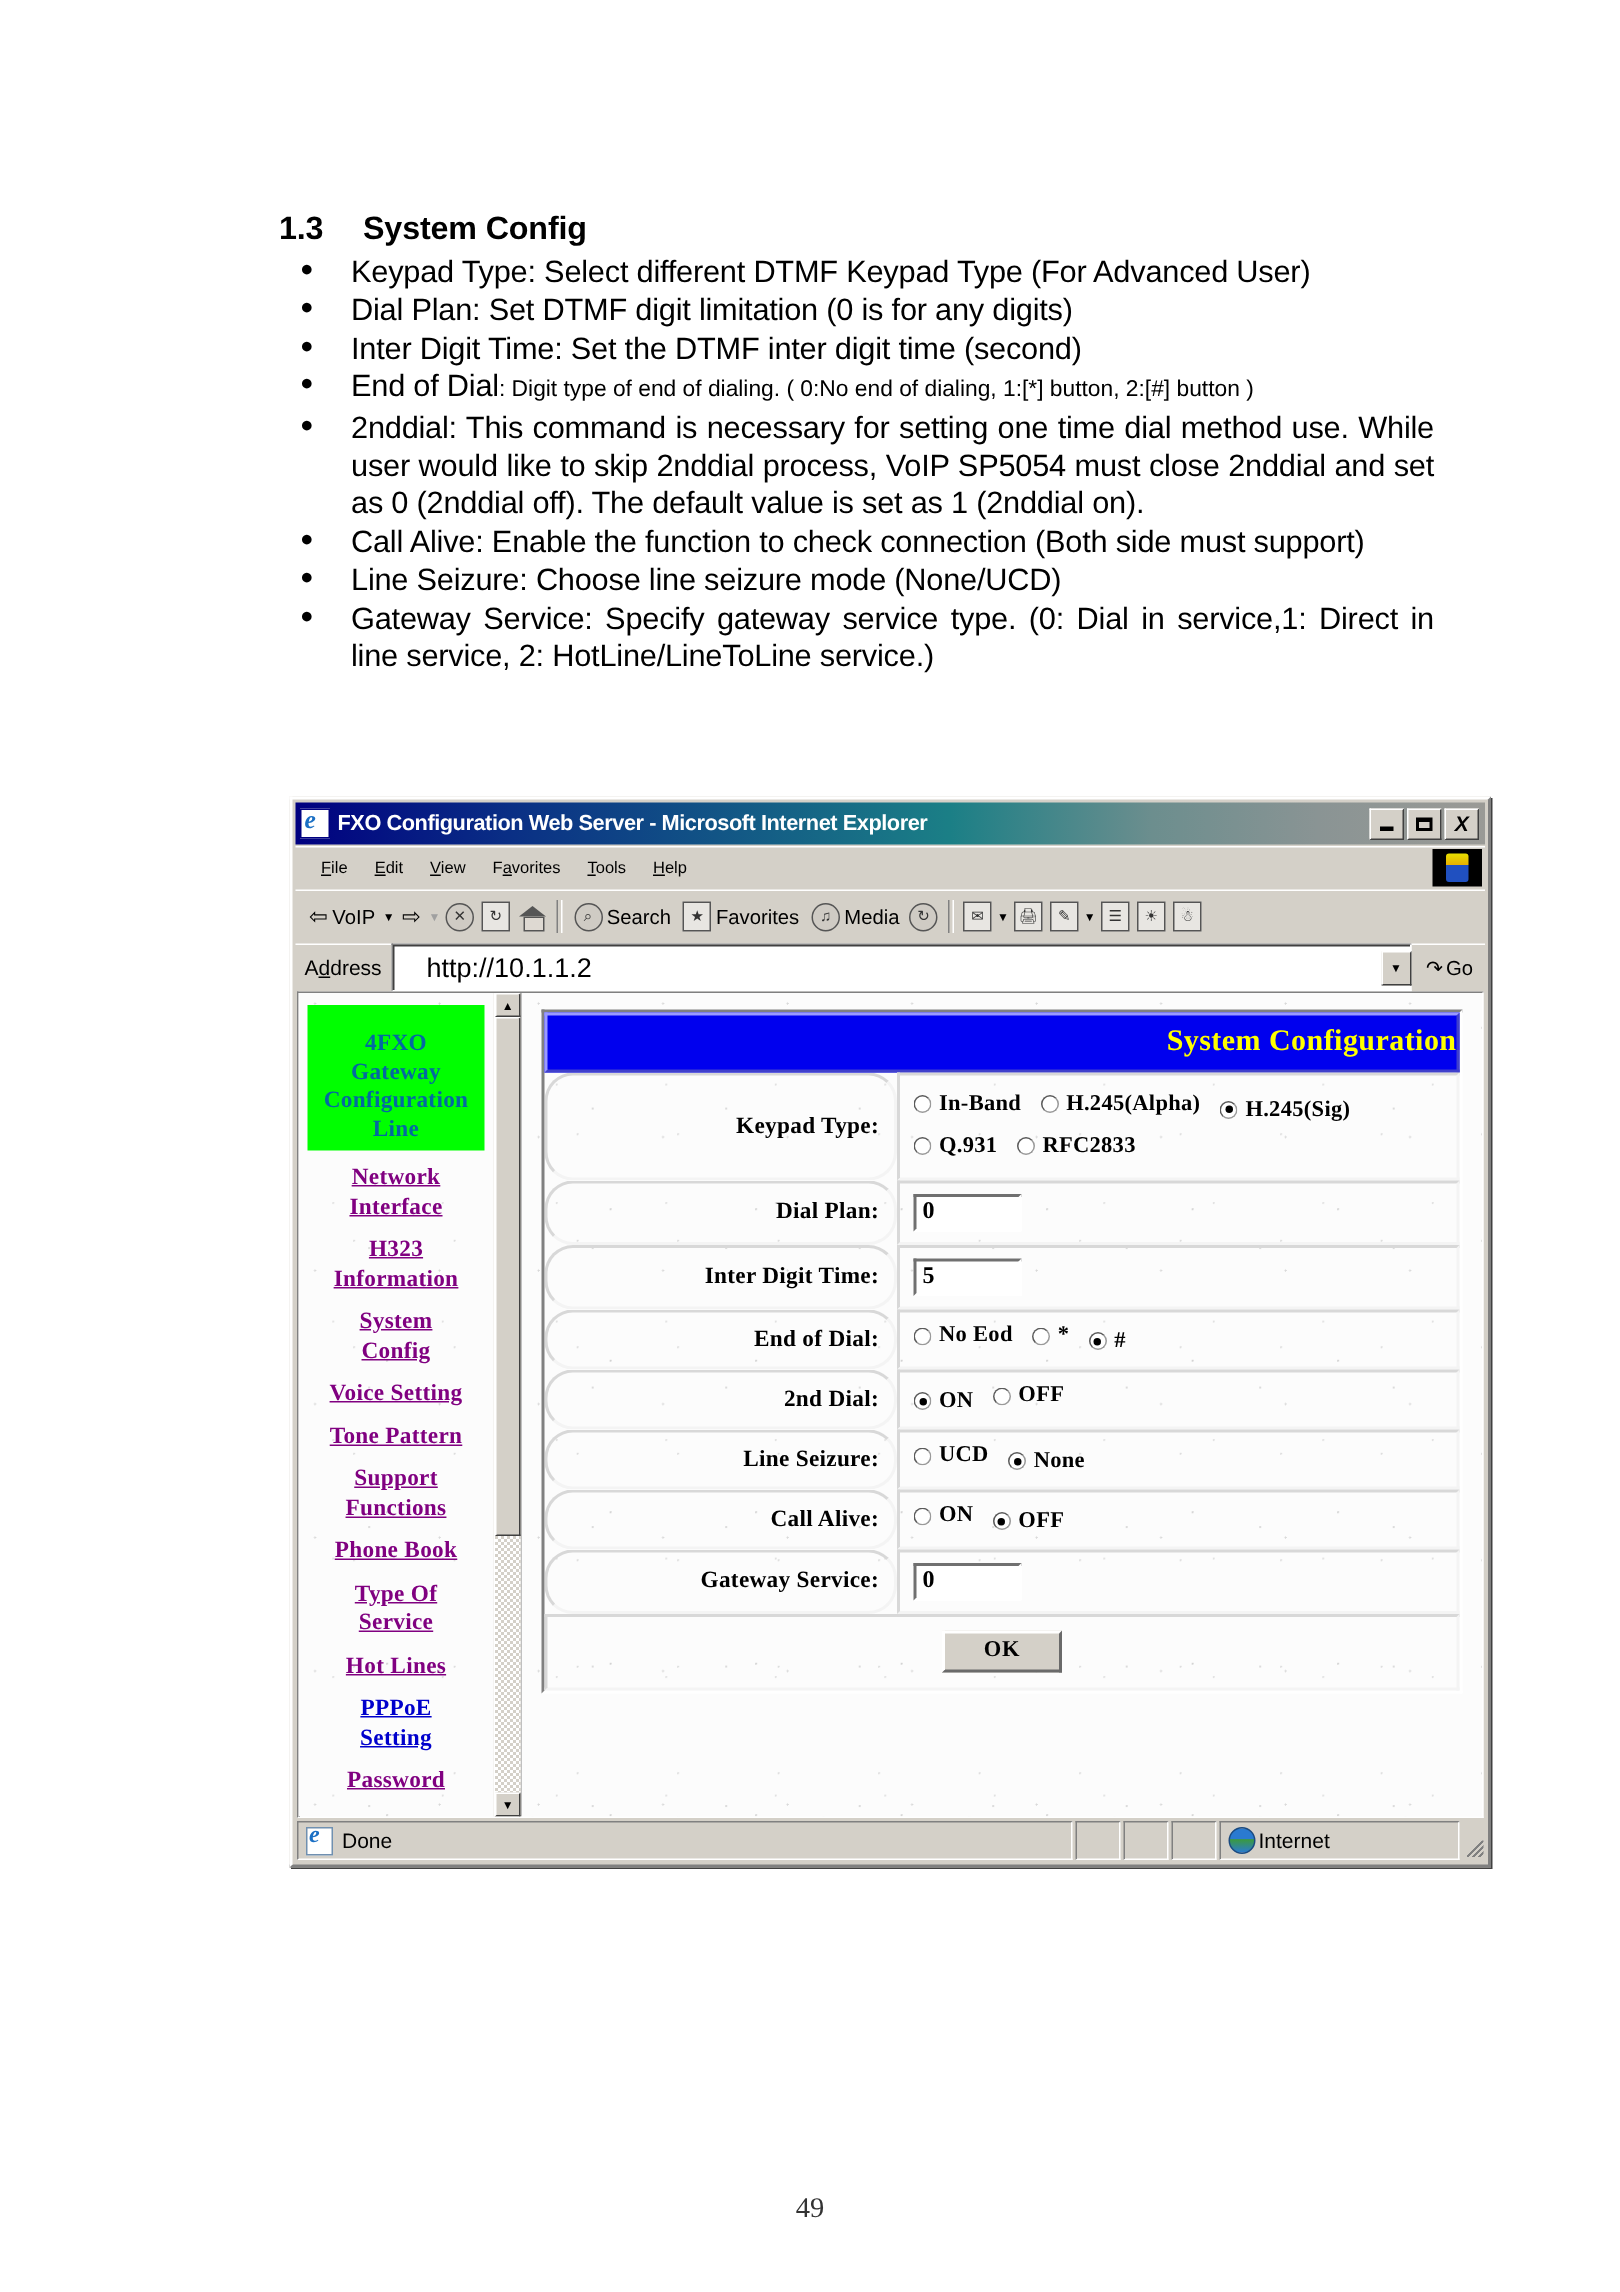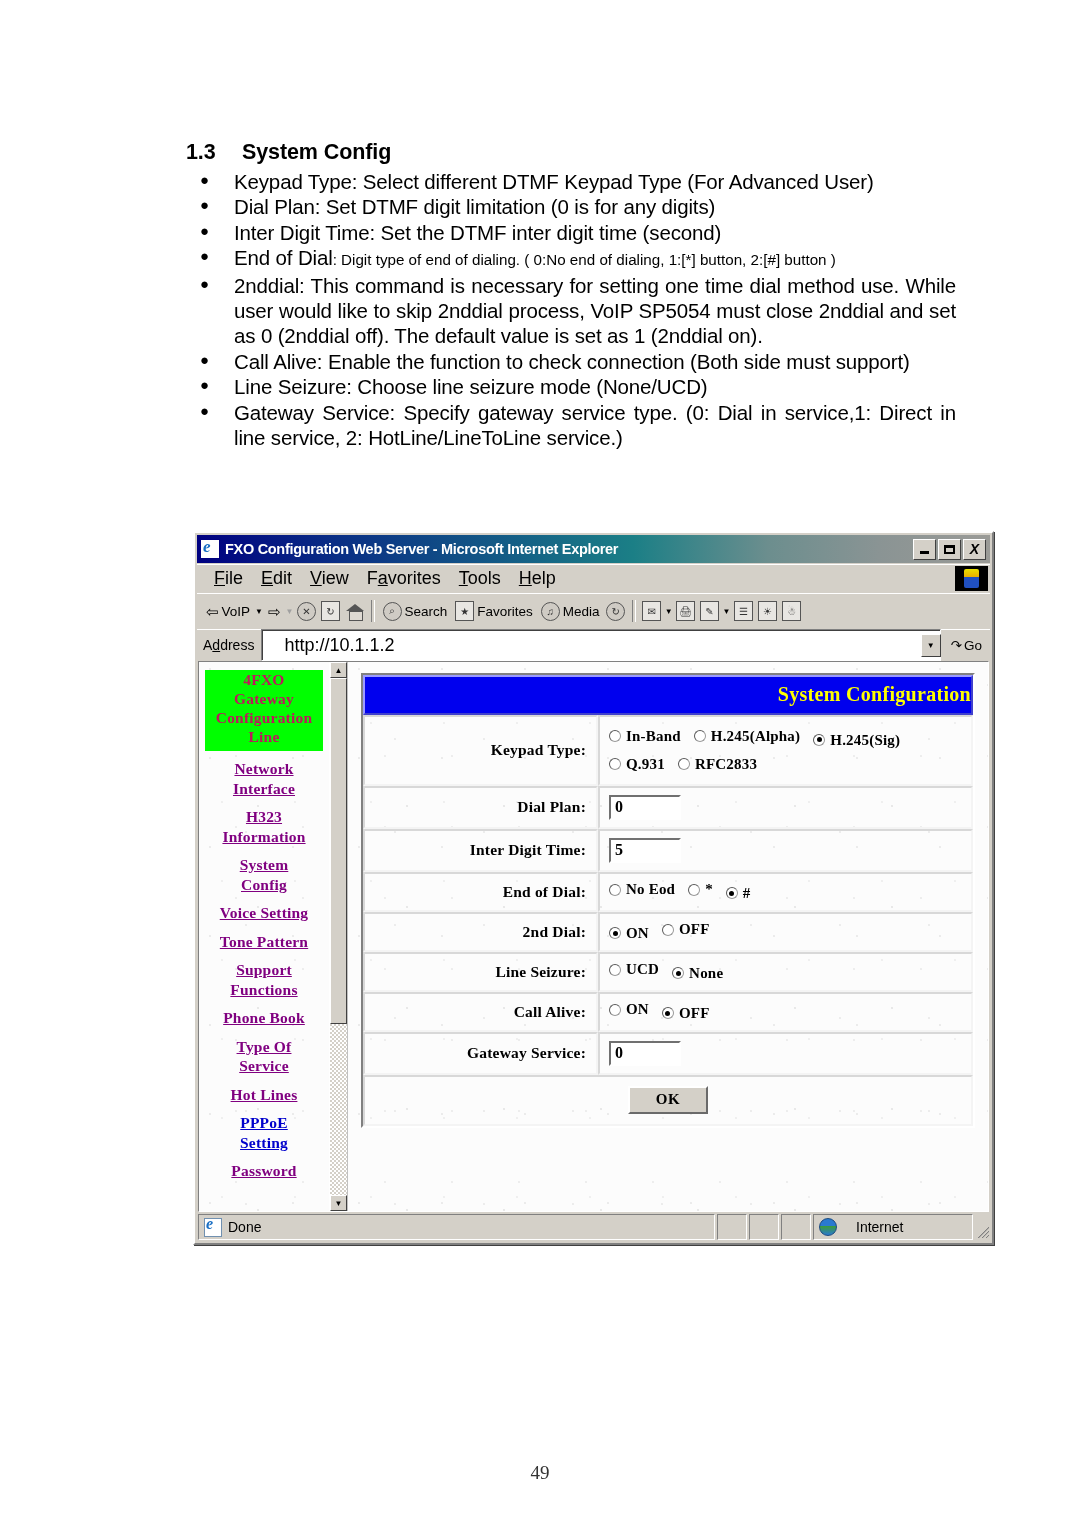--- a/index.html
+++ b/index.html
@@ -139,21 +139,21 @@
     margin: 1px 2px 0 2px;
     background: #d4d0c8;
     border-top: 1px solid #ffffff;
     display: flex;
     align-items: center;
     flex: none;
   }
   .menubar .items { display: flex; flex: 1; padding-left: 8px; }
   .menu-item {
     padding: 2px 9px;
-    font-size: 18px;
+    font-size: 11px;
     color: #000;
     white-space: nowrap;
   }
   .menu-item u { text-decoration: underline; }
   .ie-logo {
     width: 33px; height: 25px;
     background: #000;
     margin-right: 2px;
     position: relative;
     flex: none;
@@ -307,26 +307,26 @@
     border-right: 1px solid #c0c0c0;
   }
   .lframe-content {
     flex: 1;
     padding: 8px 4px 0 4px;
     text-align: center;
     overflow: hidden;
   }
   .menu-box {
     background: #00ff00;
-    color: #be185d;
+    color: #0369a1;
     font-family: "Liberation Serif", serif;
     font-weight: bold;
     font-size: 15.5px;
     line-height: 19px;
-    padding: 0 2px 5px 2px;
+    padding: 16px 2px 5px 2px;
     margin: 0 2px 8px 2px;
     letter-spacing: 0.2px;
   }
   .nav-link {
     display: block;
     font-family: "Liberation Serif", serif;
     font-weight: bold;
     font-size: 15.5px;
     line-height: 19.5px;
     color: #800080;
@@ -399,20 +399,21 @@
     border-color: #9a9aff #4040cc #4040cc #9a9aff !important;
   }
   td.lbl {
     width: 215px;
     text-align: right;
     font-weight: bold;
     font-size: 15.5px;
     padding: 9px 10px 9px 6px !important;
     white-space: nowrap;
     letter-spacing: 0.2px;
+    border-radius: 19px;
   }
   td.val {
     padding: 7px 8px 7px 9px !important;
     font-weight: bold;
     font-size: 15px;
     letter-spacing: 0.2px;
   }
   td.val.wrapline { line-height: 24px; }
 
   .radio {
@@ -484,21 +485,21 @@
     border-right-color: #ffffff;
     border-bottom-color: #ffffff;
     display: flex;
     align-items: center;
     padding: 0 5px;
     font-size: 14px;
     box-sizing: border-box;
   }
   .sb-main { flex: 1; gap: 6px; }
   .sb-small { width: 30px; }
-  .sb-zone { width: 160px; gap: 19px; align-items: center; }
+  .sb-zone { width: 160px; gap: 2px; align-items: center; }
   .mini-ie {
     width: 16px; height: 17px;
     background: #ffffff;
     border: 1px solid #7090b0;
     position: relative;
     flex: none;
     overflow: hidden;
   }
   .mini-ie::before {
     content: "e";

